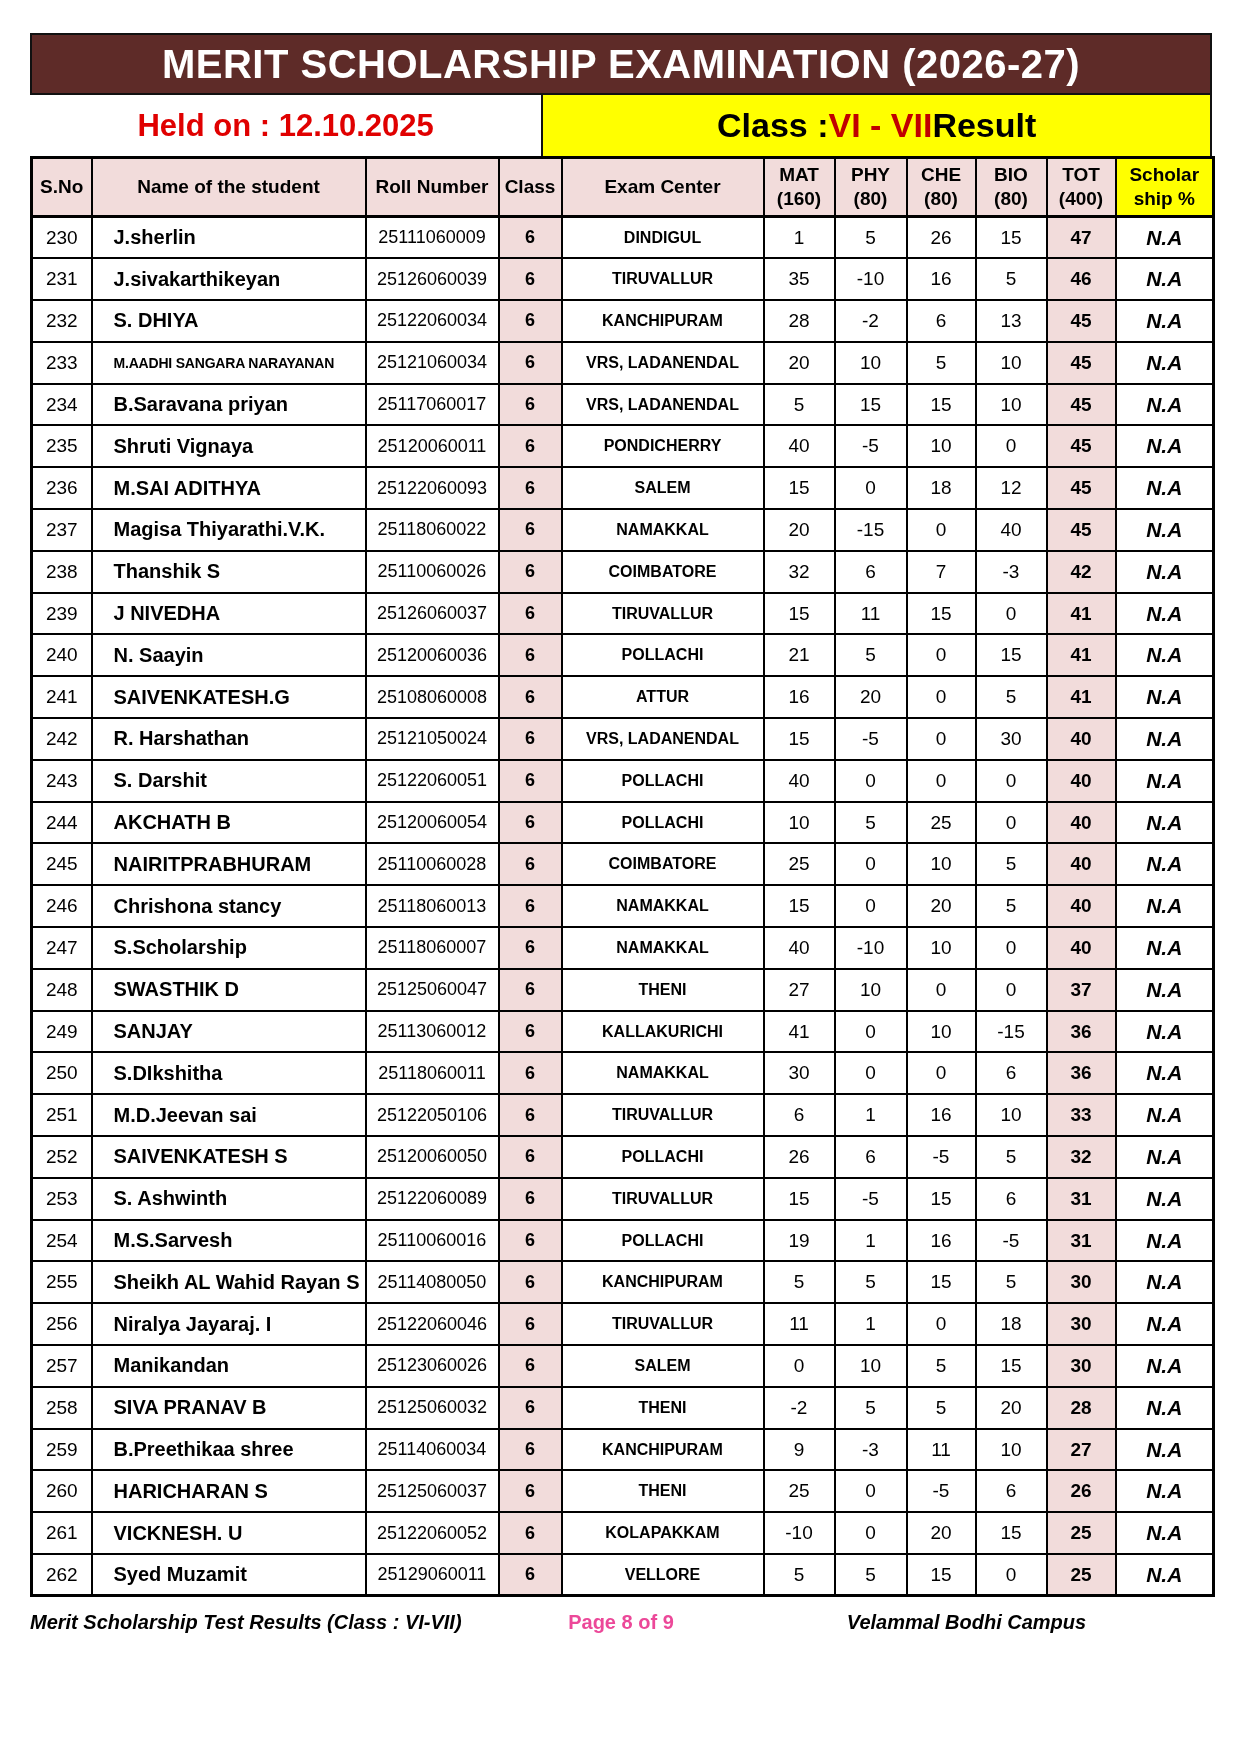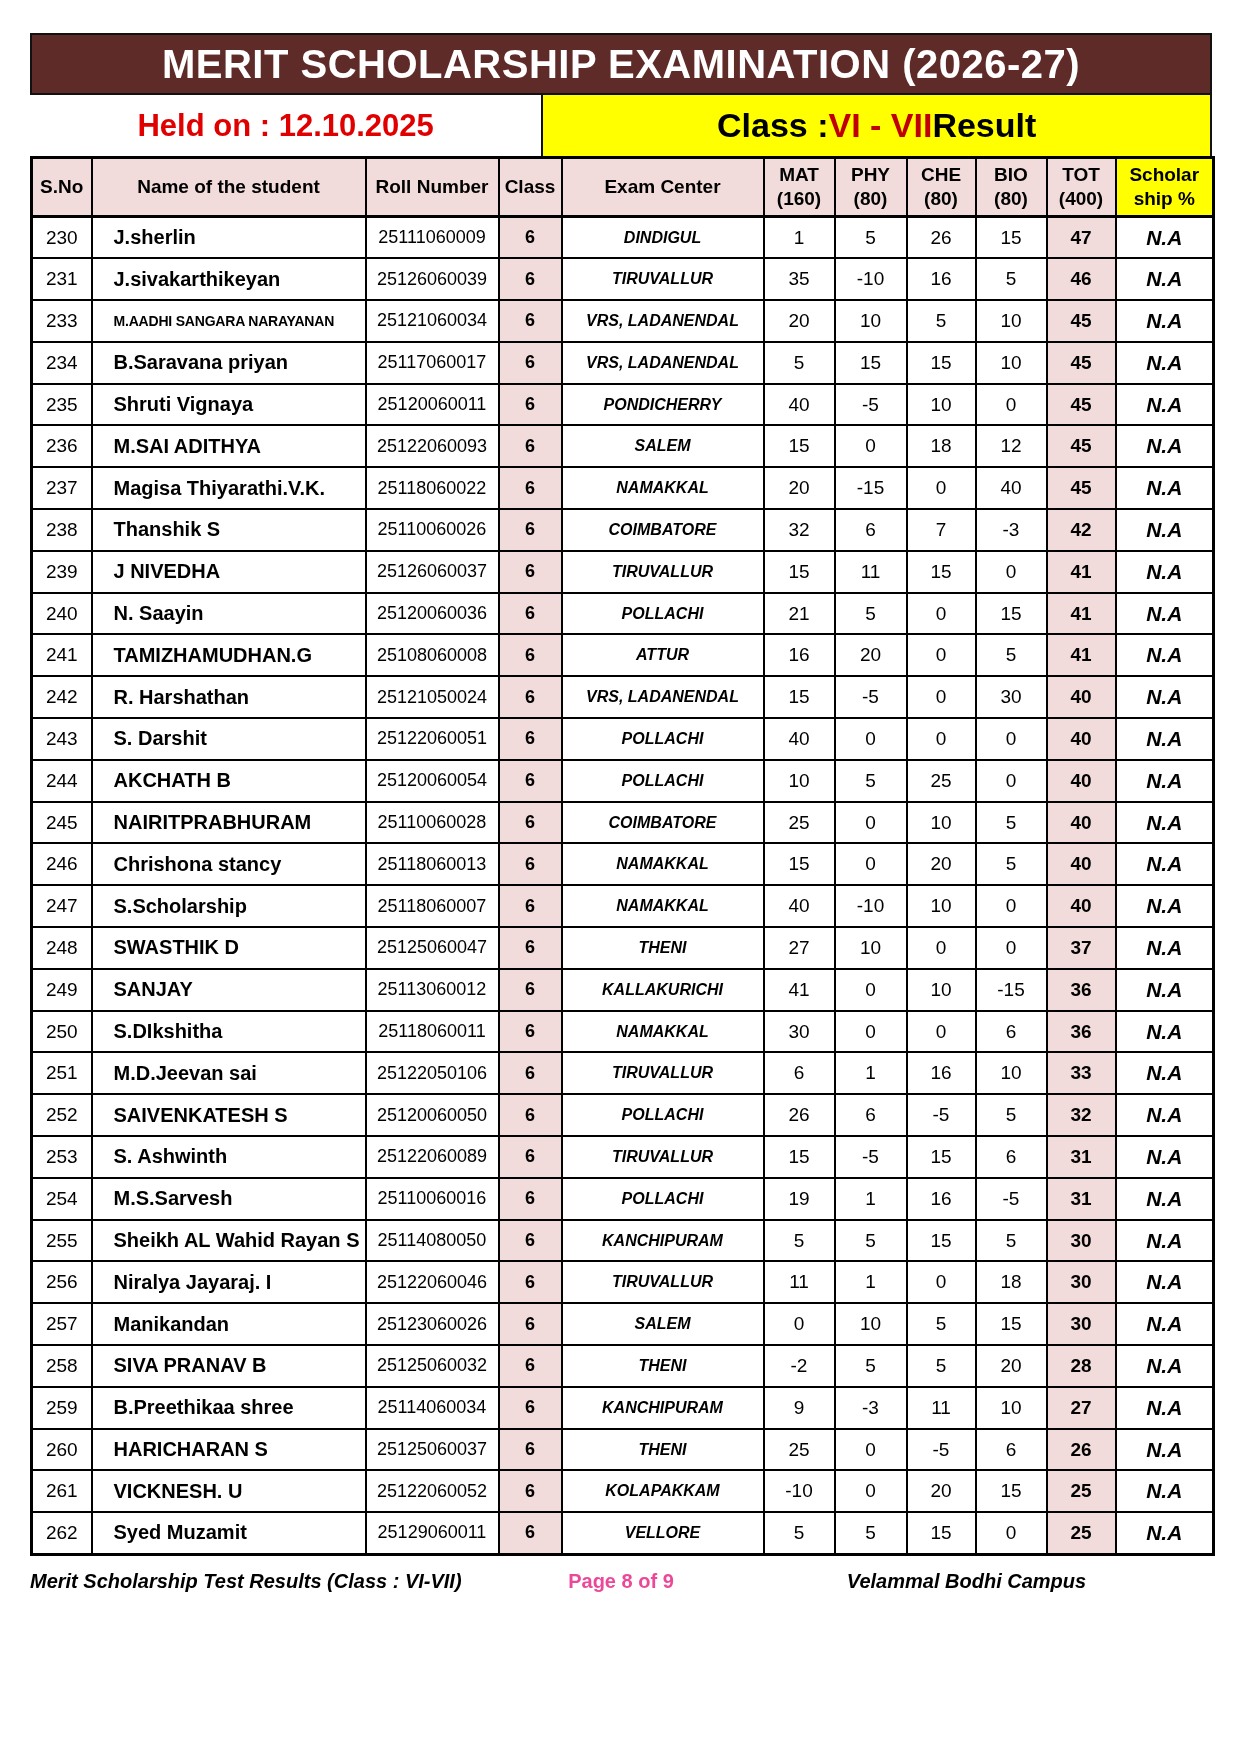--- a/index.html
+++ b/index.html
@@ -37,21 +37,21 @@
     text-align:center; vertical-align:middle; overflow:hidden; white-space:nowrap;
   }
   thead th { background:#F2DCDB; height:59px; font-size:19px; font-weight:bold; line-height:1.25; border-bottom:3px solid #000; }
   thead th.sch { background:#FFFF00; }
   tbody td { height:41.8px; font-size:19px; }
   td.c-sno  { }
   td.c-name { text-align:left; padding-left:21px; font-weight:bold; font-size:20px; }
   td.c-name.shrink { font-size:14px; letter-spacing:-0.2px; }
   td.c-roll { font-size:18px; }
   td.c-cls  { background:#F2DCDB; font-weight:bold; font-size:18px; }
-  td.c-center { font-weight:bold; font-style:italic; font-size:16px; }
+  td.c-center { font-weight:bold; font-size:16px; }
   td.c-tot  { background:#F2DCDB; font-weight:bold; }
   td.c-sch  { font-weight:bold; font-style:italic; font-size:21px; }
 
   
   .footer { display:flex; align-items:center; margin-top:14px; font-size:20px; }
   .footer .left  { flex:1; text-align:left;  font-weight:bold; font-style:italic; }
   .footer .center{ width:200px; text-align:center; color:#ec4899; font-weight:bold; }
   .footer .right { flex:1; text-align:center; font-weight:bold; font-style:italic; }
 </style>
 </head>
@@ -158,20 +158,33 @@
             <td class="c-cls">6</td>
             <td class="c-center">TIRUVALLUR</td>
             <td class="c-mat">35</td>
             <td class="c-phy">-10</td>
             <td class="c-che">16</td>
             <td class="c-bio">5</td>
             <td class="c-tot">46</td>
             <td class="c-sch">N.A</td>
           </tr>
           <tr>
+            <td class="c-sno">232</td>
+            <td class="c-name">S. DHIYA</td>
+            <td class="c-roll">25122060034</td>
+            <td class="c-cls">6</td>
+            <td class="c-center">KANCHIPURAM</td>
+            <td class="c-mat">28</td>
+            <td class="c-phy">-2</td>
+            <td class="c-che">6</td>
+            <td class="c-bio">13</td>
+            <td class="c-tot">45</td>
+            <td class="c-sch">N.A</td>
+          </tr>
+          <tr>
             <td class="c-sno">233</td>
             <td class="c-name shrink">M.AADHI SANGARA NARAYANAN</td>
             <td class="c-roll">25121060034</td>
             <td class="c-cls">6</td>
             <td class="c-center">VRS, LADANENDAL</td>
             <td class="c-mat">20</td>
             <td class="c-phy">10</td>
             <td class="c-che">5</td>
             <td class="c-bio">10</td>
             <td class="c-tot">45</td>
@@ -263,21 +276,21 @@
             <td class="c-center">POLLACHI</td>
             <td class="c-mat">21</td>
             <td class="c-phy">5</td>
             <td class="c-che">0</td>
             <td class="c-bio">15</td>
             <td class="c-tot">41</td>
             <td class="c-sch">N.A</td>
           </tr>
           <tr>
             <td class="c-sno">241</td>
-            <td class="c-name">TAMIZHAMUDHAN.G</td>
+            <td class="c-name">SAIVENKATESH.G</td>
             <td class="c-roll">25108060008</td>
             <td class="c-cls">6</td>
             <td class="c-center">ATTUR</td>
             <td class="c-mat">16</td>
             <td class="c-phy">20</td>
             <td class="c-che">0</td>
             <td class="c-bio">5</td>
             <td class="c-tot">41</td>
             <td class="c-sch">N.A</td>
           </tr>

